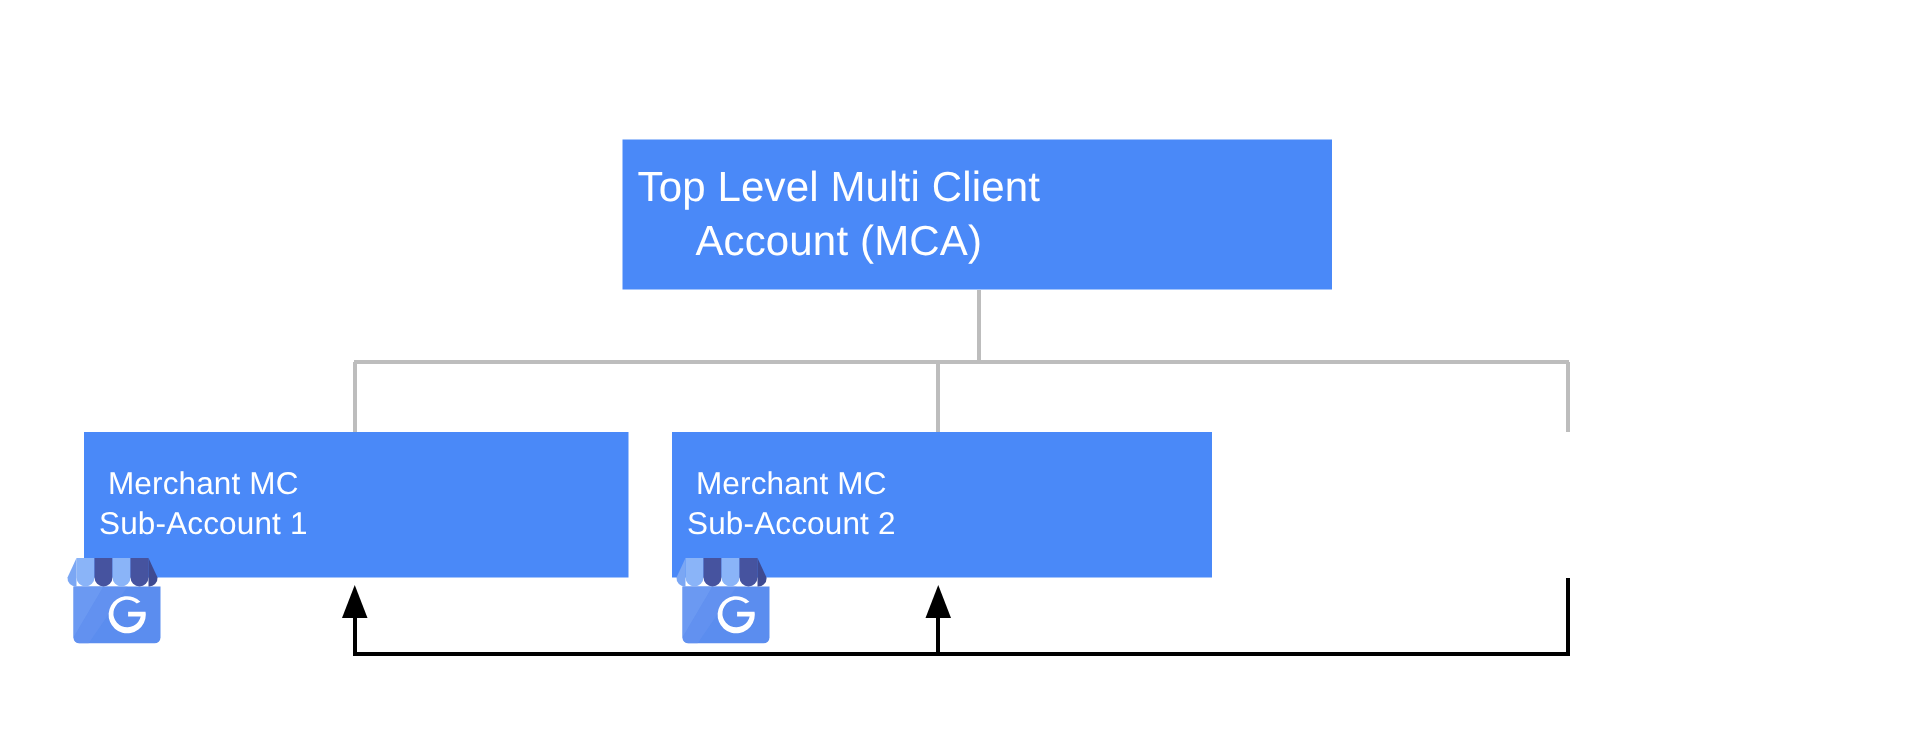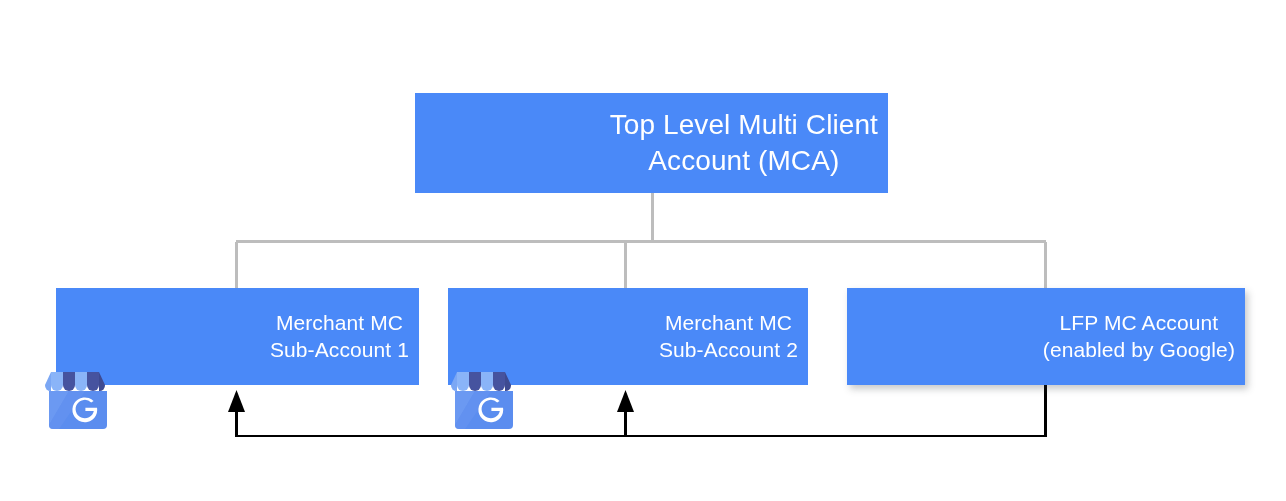--- a/index.html
+++ b/index.html
@@ -29,21 +29,21 @@
     z-index: 1;
   }
 
   
   .node {
     position: absolute;
     z-index: 3;
     box-sizing: border-box;
     display: flex;
     align-items: center;
-    justify-content: flex-end;
+    justify-content: flex-start;
     text-align: center;
     color: #ffffff;
     line-height: 1.28;
     letter-spacing: 0.1px;
   }
   .node .node-text {
     display: block;
     white-space: pre-line;
     padding: 0 10px;
   }
@@ -132,24 +132,20 @@
   <div class="node" id="node-merchant-1" style="background:#4a89f8;">
     <span class="node-text">Merchant MC
 Sub-Account 1</span>
   </div>
 
   <div class="node" id="node-merchant-2" style="background:#4a89f8;">
     <span class="node-text">Merchant MC
 Sub-Account 2</span>
   </div>
 
-  <div class="node" id="node-lfp" style="background:#4a89f8;">
-    <span class="node-text">LFP MC Account
-(enabled by Google)</span>
-  </div>
 
   <svg class="storefront-icon" id="gbp-icon-1" viewBox="0 0 72 62" xmlns="http://www.w3.org/2000/svg">
 
     <path d="M7 24 h58 v34 a4 4 0 0 1 -4 4 H11 a4 4 0 0 1 -4 -4 Z" fill="#5b8def"></path>
 
     <path d="M7 24 h20 L7 58 Z" fill="#6f9bf2" opacity="0.85"></path>
     <path d="M27 24 L7 58 v0 a4 4 0 0 0 4 4 h6 L43 24 Z" fill="#6894f0" opacity="0.6"></path>
 
     <path d="M9 5 h12 v13 a6 6 0 0 1 -12 0 Z" fill="#8ab4f8"></path>
     <path d="M21 5 h12 v13 a6 6 0 0 1 -12 0 Z" fill="#46539f"></path>

